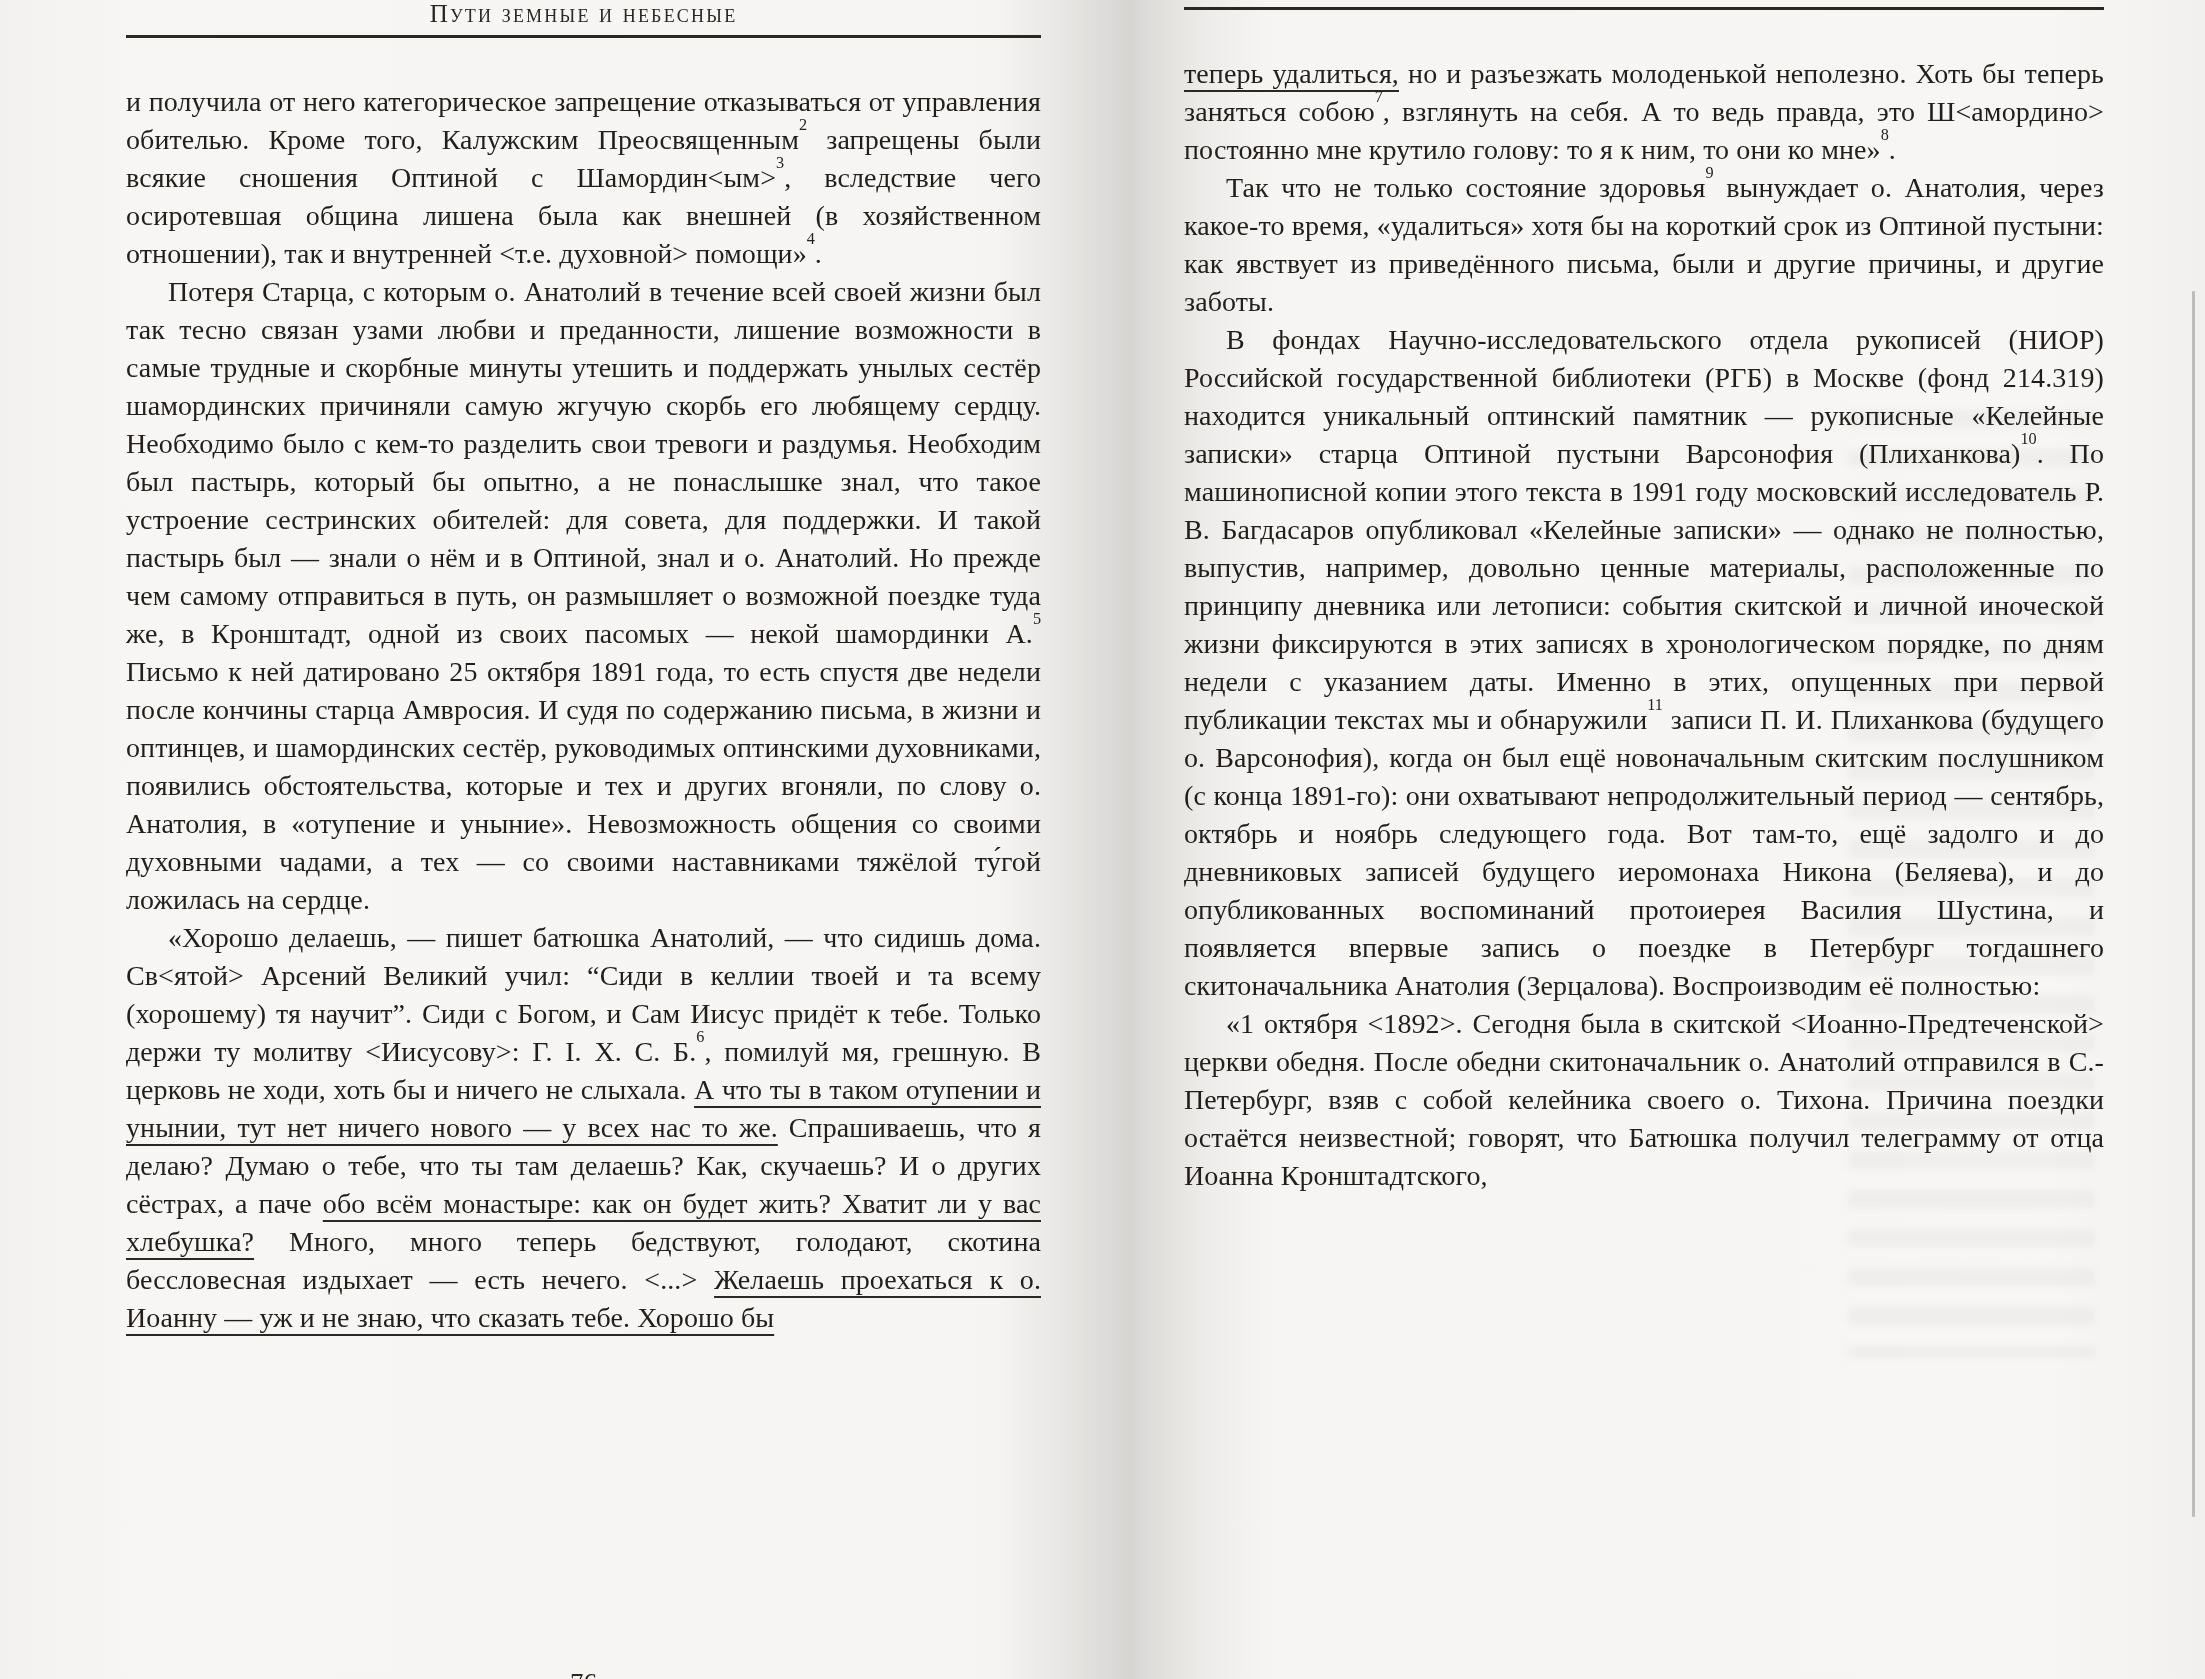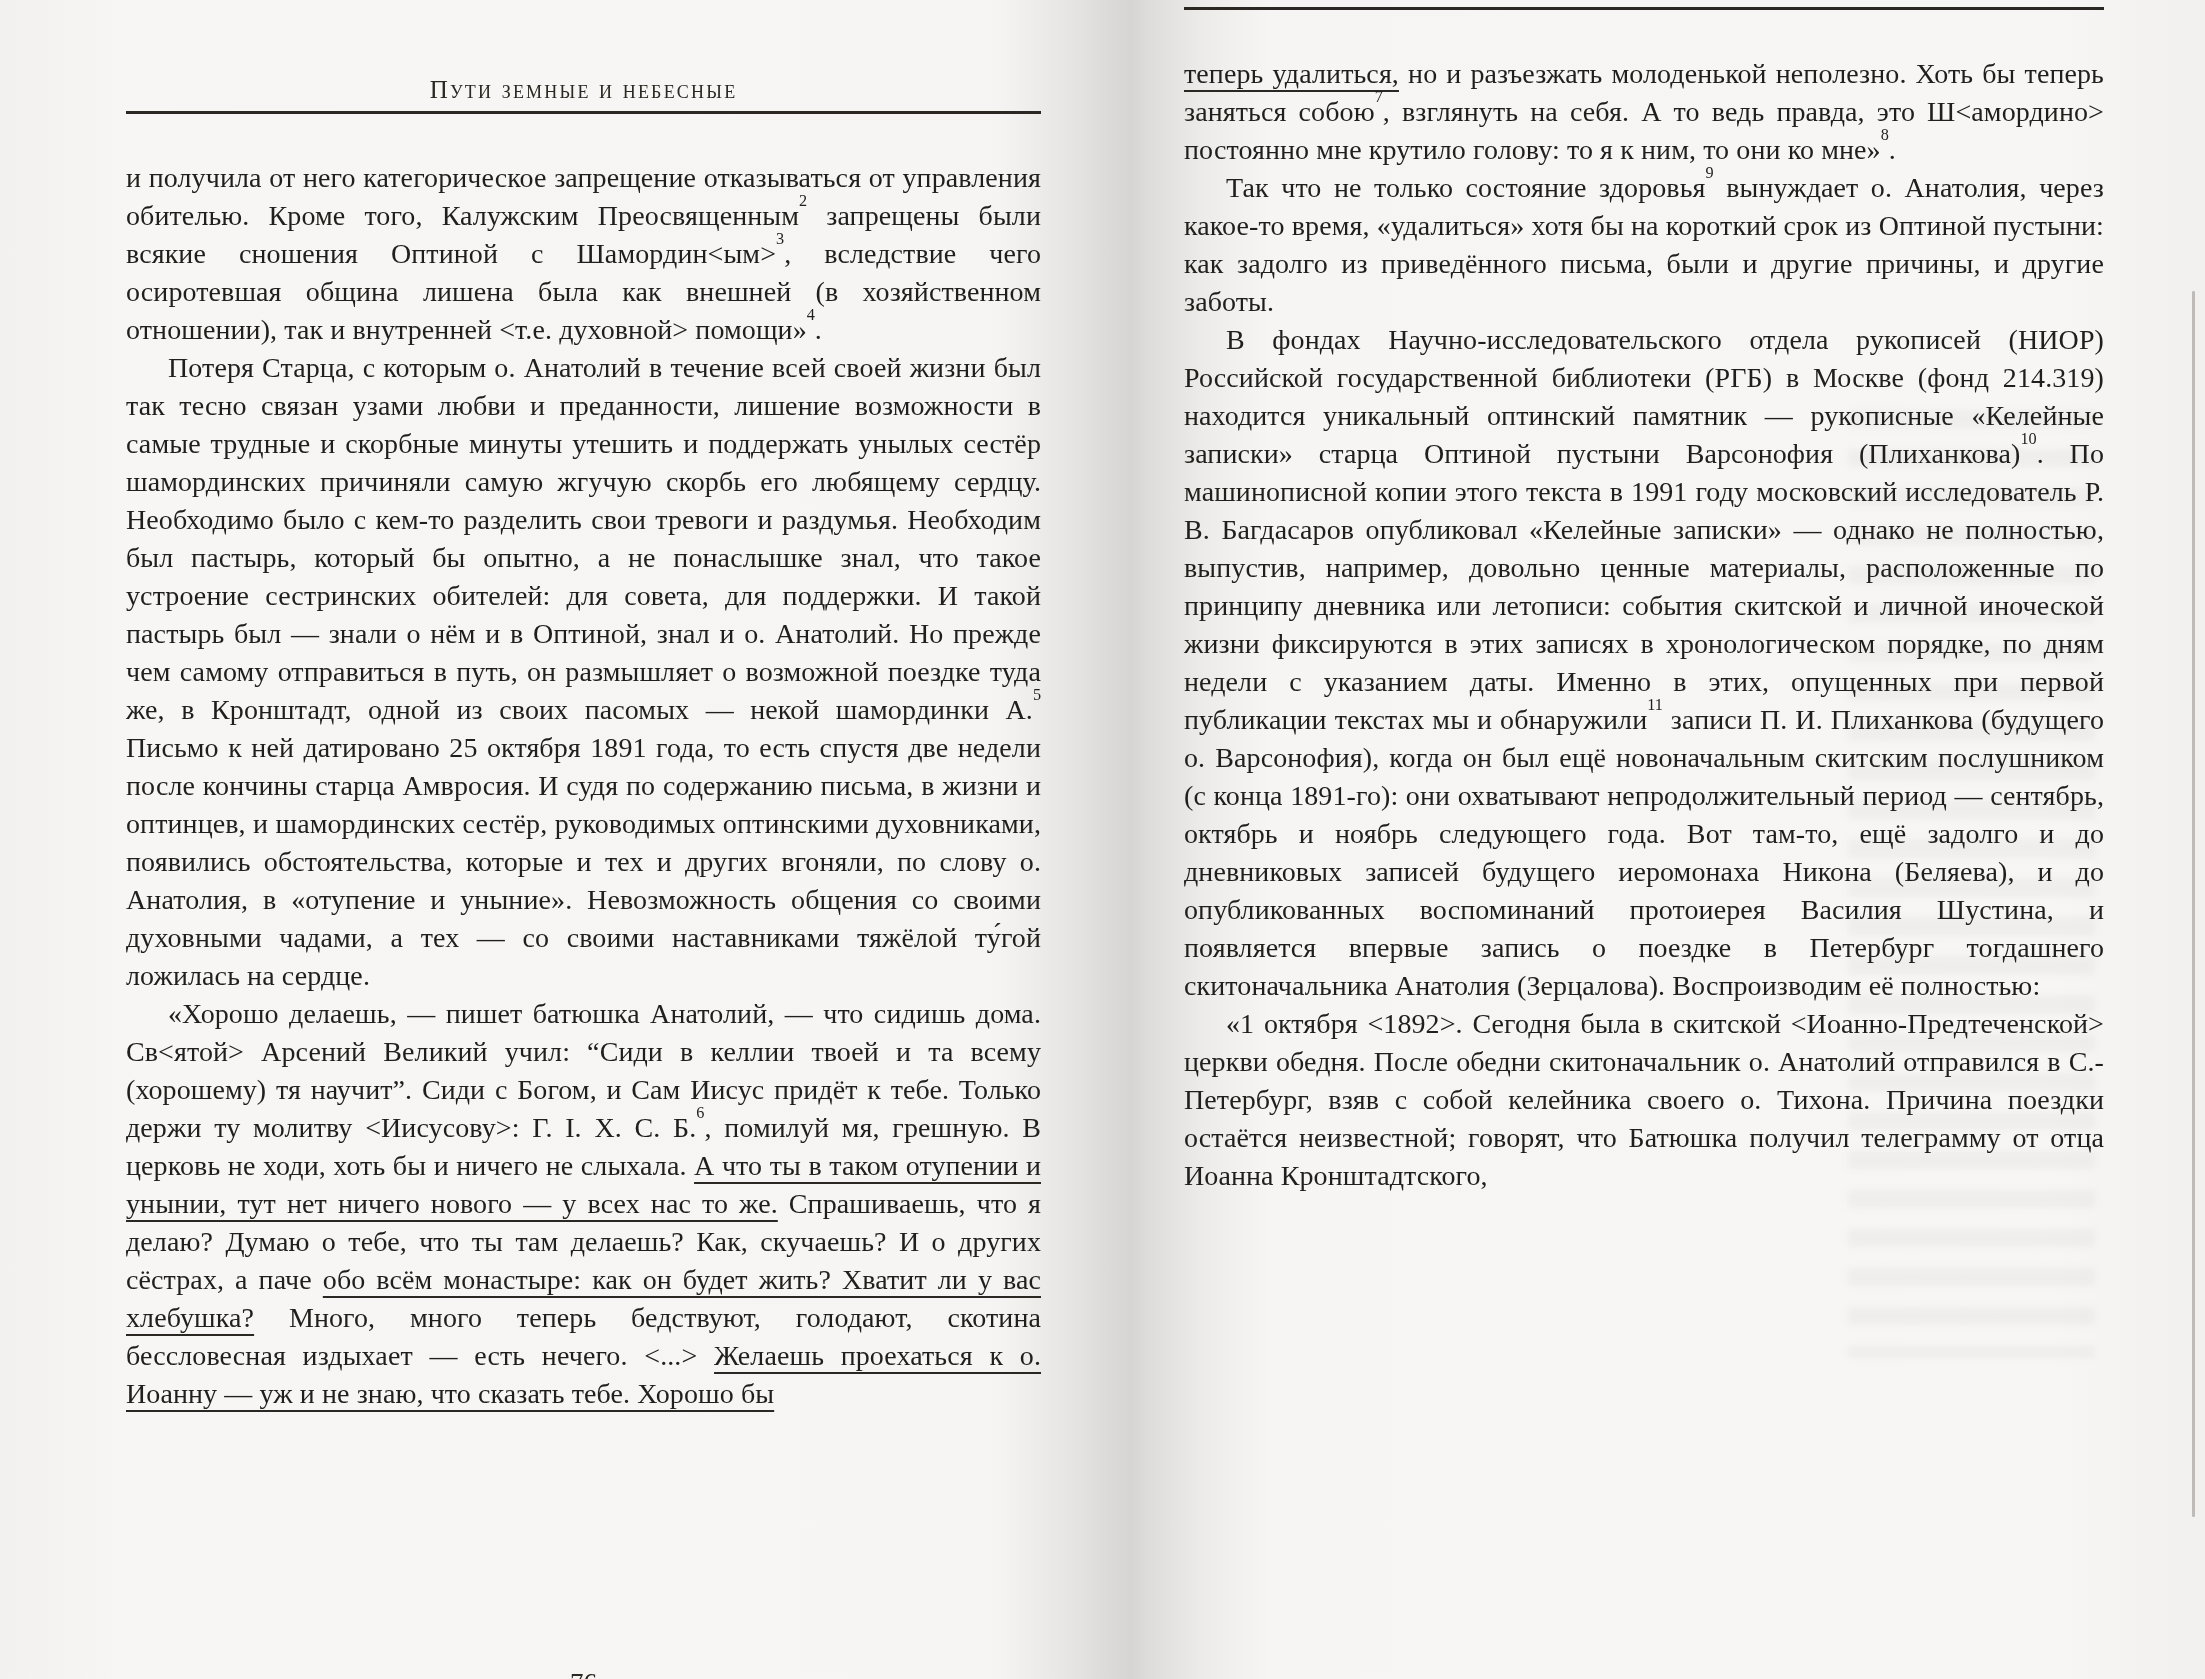--- a/index.html
+++ b/index.html
@@ -22,21 +22,20 @@
   }
   .bleed{
     position:absolute;left:1848px;top:410px;width:247px;height:948px;
     background:repeating-linear-gradient(180deg,rgba(110,104,98,0.05) 0 18.5px,rgba(0,0,0,0) 18.5px 39px);
     filter:blur(3.1px);pointer-events:none;
   }
   .col{position:absolute;top:0;}
   .col-left{left:126px;width:915px;}
   .col-right{left:1184px;width:920px;}
   .running-head{
-    margin-top:76px;
     text-align:center;
     font-variant:small-caps;
     font-size:25px;
     letter-spacing:2.2px;
     color:#2b2722;
     white-space:nowrap;
   }
   .head-rule{height:3.1px;background:#2b2722;margin-top:7px;}
   .page-body{
     margin-top:45px;
@@ -84,21 +83,21 @@
         <p class="indent"><span>Потеря Старца, с которым о. Анатолий в течение всей своей жизни был так тесно связан узами любви и преданности, лишение возможности в самые трудные и скорбные минуты утешить и поддержать унылых сестёр шамординских причиняли самую жгучую скорбь его любящему сердцу. Необходимо было с кем-то разделить свои тревоги и раздумья. Необходим был пастырь, который бы опытно, а не понаслышке знал, что такое устроение сестринских обителей: для совета, для поддержки. И такой пастырь был — знали о нём и в Оптиной, знал и о. Анатолий. Но прежде чем самому отправиться в путь, он размышляет о возможной поездке туда же, в Кронштадт, одной из своих пасомых — некой шамординки А.</span><sup class="fn">5</sup><span> Письмо к ней датировано 25 октября 1891 года, то есть спустя две недели после кончины старца Амвросия. И судя по содержанию письма, в жизни и оптинцев, и шамординских сестёр, руководимых оптинскими духовниками, появились обстоятельства, которые и тех и других вгоняли, по слову о. Анатолия, в «отупение и уныние». Невозможность общения со своими духовными чадами, а тех — со своими наставниками тяжёлой ту́гой ложилась на сердце.</span></p>
         <p class="indent"><span>«Хорошо делаешь, — пишет батюшка Анатолий, — что сидишь дома. Св&lt;ятой&gt; Арсений Великий учил: “Сиди в келлии твоей и та всему (хорошему) тя научит”. Сиди с Богом, и Сам Иисус придёт к тебе. Только держи ту молитву &lt;Иисусову&gt;: Г. І. Х. С. Б.</span><sup class="fn">6</sup><span>, помилуй мя, грешную. В церковь не ходи, хоть бы и ничего не слыхала. </span><span class="ul">А что ты в таком отупении и унынии, тут нет ничего нового — у всех нас то же.</span><span> Спрашиваешь, что я делаю? Думаю о тебе, что ты там делаешь? Как, скучаешь? И о других сёстрах, а паче </span><span class="ul">обо всём монастыре: как он будет жить? Хватит ли у вас хлебушка?</span><span> Много, много теперь бедствуют, голодают, скотина бессловесная издыхает — есть нечего. &lt;...&gt; </span><span class="ul">Желаешь проехаться к о. Иоанну — уж и не знаю, что сказать тебе. Хорошо бы</span></p>
       </div>
     <div class="pagenum">76</div>
   </div>
 
   <div class="col col-right">
     <div class="head-rule"></div>
     <div class="page-body">
         <p class="flush"><span class="ul">теперь удалиться,</span><span> но и разъезжать молоденькой неполезно. Хоть бы теперь заняться собою</span><sup class="fn">7</sup><span>, взглянуть на себя. А то ведь правда, это Ш&lt;амордино&gt; постоянно мне крутило голову: то я к ним, то они ко мне»</span><sup class="fn">8</sup><span>.</span></p>
-        <p class="indent"><span>Так что не только состояние здоровья</span><sup class="fn">9</sup><span> вынуждает о. Анатолия, через какое-то время, «удалиться» хотя бы на короткий срок из Оптиной пустыни: как задолго из приведённого письма, были и другие причины, и другие заботы.</span></p>
+        <p class="indent"><span>Так что не только состояние здоровья</span><sup class="fn">9</sup><span> вынуждает о. Анатолия, через какое-то время, «удалиться» хотя бы на короткий срок из Оптиной пустыни: как явствует из приведённого письма, были и другие причины, и другие заботы.</span></p>
         <p class="indent"><span>В фондах Научно-исследовательского отдела рукописей (НИОР) Российской государственной библиотеки (РГБ) в Москве (фонд 214.319) находится уникальный оптинский памятник — рукописные «Келейные записки» старца Оптиной пустыни Варсонофия (Плиханкова)</span><sup class="fn">10</sup><span>. По машинописной копии этого текста в 1991 году московский исследователь Р. В. Багдасаров опубликовал «Келейные записки» — однако не полностью, выпустив, например, довольно ценные материалы, расположенные по принципу дневника или летописи: события скитской и личной иноческой жизни фиксируются в этих записях в хронологическом порядке, по дням недели с указанием даты. Именно в этих, опущенных при первой публикации текстах мы и обнаружили</span><sup class="fn">11</sup><span> записи П. И. Плиханкова (будущего о. Варсонофия), когда он был ещё новоначальным скитским послушником (с конца 1891-го): они охватывают непродолжительный период — сентябрь, октябрь и ноябрь следующего года. Вот там-то, ещё задолго и до дневниковых записей будущего иеромонаха Никона (Беляева), и до опубликованных воспоминаний протоиерея Василия Шустина, и появляется впервые запись о поездке в Петербург тогдашнего скитоначальника Анатолия (Зерцалова). Воспроизводим её полностью:</span></p>
         <p class="indent"><span>«1 октября &lt;1892&gt;. Сегодня была в скитской &lt;Иоанно-Предтеченской&gt; церкви обедня. После обедни скитоначальник о. Анатолий отправился в С.- Петербург, взяв с собой келейника своего о. Тихона. Причина поездки остаётся неизвестной; говорят, что Батюшка получил телеграмму от отца Иоанна Кронштадтского,</span></p>
       </div>
   </div>
 
   <div class="edge-line"></div>
 
 </div>
 
 

